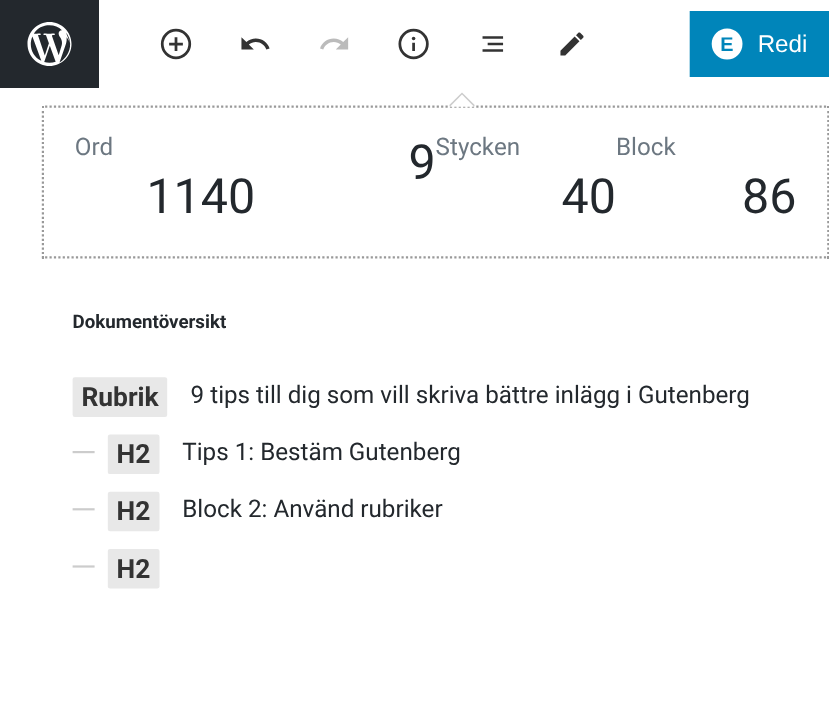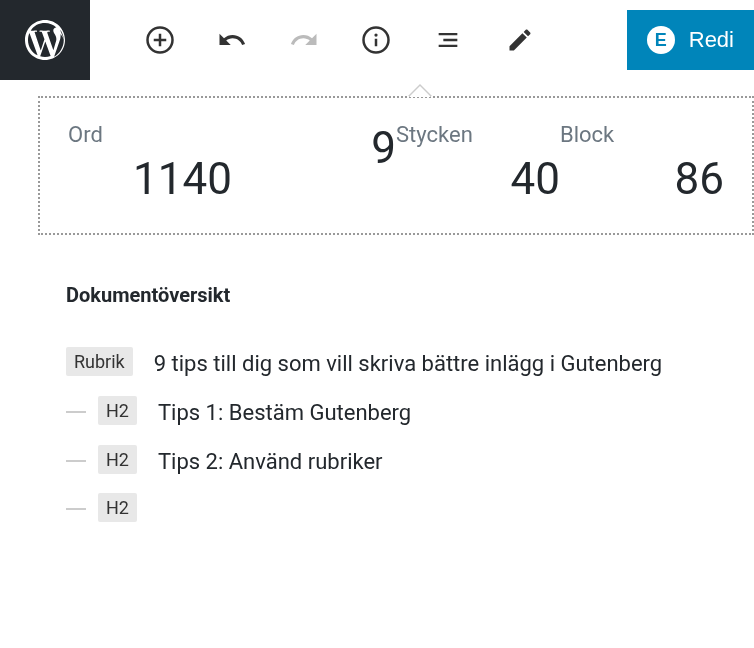--- a/index.html
+++ b/index.html
@@ -111,21 +111,21 @@
     .stat-value {
       color: #23282d;
       font-size: 44px;
       font-weight: 400;
       text-align: right;
     }
     .outline {
       padding: 48px 28px 0;
     }
     .outline-title {
-      font-size: 20px;
+      font-size: 17px;
       font-weight: 700;
       color: #23282d;
       margin-bottom: 40px;
     }
     .outline-item {
       display: flex;
       align-items: flex-start;
       gap: 10px;
       margin-bottom: 16px;
     }
@@ -133,23 +133,23 @@
       width: 20px;
       height: 2px;
       background: #ccc;
       margin-top: 15px;
       margin-right: 2px;
       flex-shrink: 0;
     }
     .outline-badge {
       background: #e8e8e8;
       color: #333;
-      font-weight: 400;
+      font-weight: 700;
       padding: 4px 8px;
-      font-size: 18px;
+      font-size: 24px;
       border-radius: 2px;
       flex-shrink: 0;
     }
     .outline-text {
       font-size: 22px;
       color: #23282d;
       line-height: 1.4;
       padding-top: 2px;
       margin-left: 11px;
     }
@@ -234,21 +234,21 @@
 
     <div class="outline-item">
       <span class="outline-indent"></span>
       <span class="outline-badge">H2</span>
       <span class="outline-text">Tips 1: Bestäm Gutenberg</span>
     </div>
 
     <div class="outline-item">
       <span class="outline-indent"></span>
       <span class="outline-badge">H2</span>
-      <span class="outline-text">Tips 2: Använd rubriker</span>
+      <span class="outline-text">Block 2: Använd rubriker</span>
     </div>
 
     <div class="outline-item">
       <span class="outline-indent"></span>
       <span class="outline-badge">H2</span>
     </div>
   </div>
 </div>
 
 </body></html>

